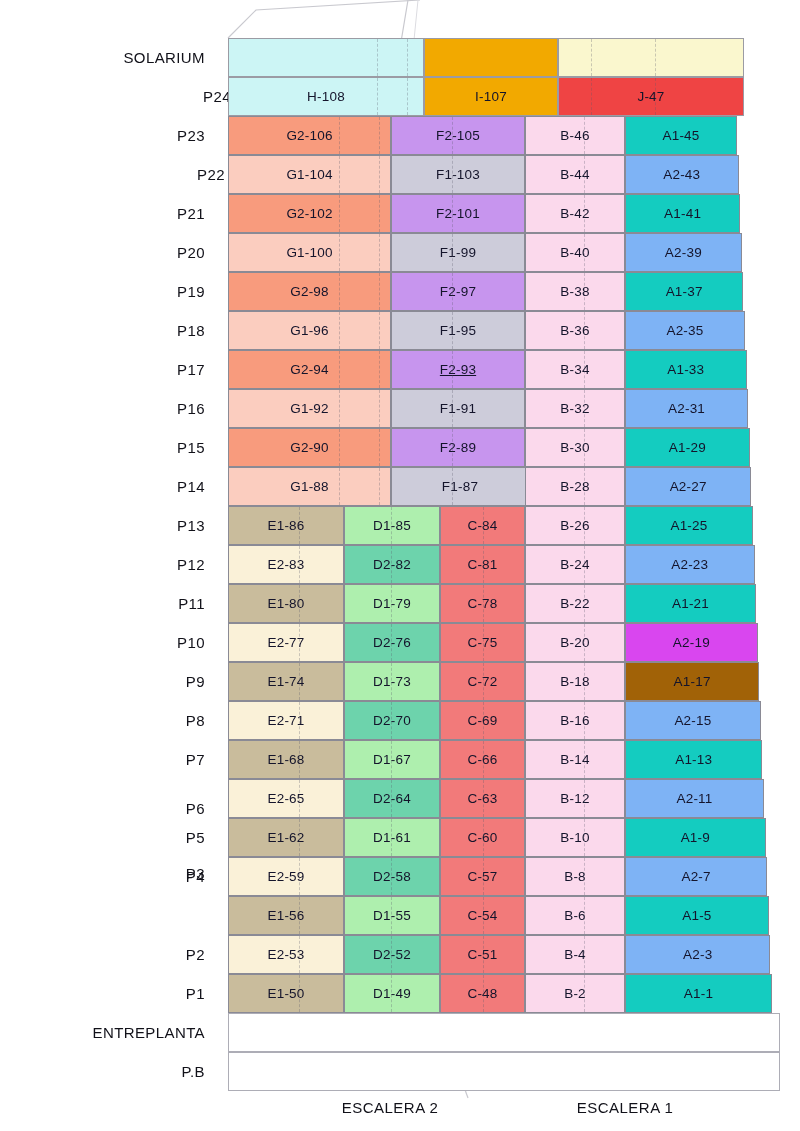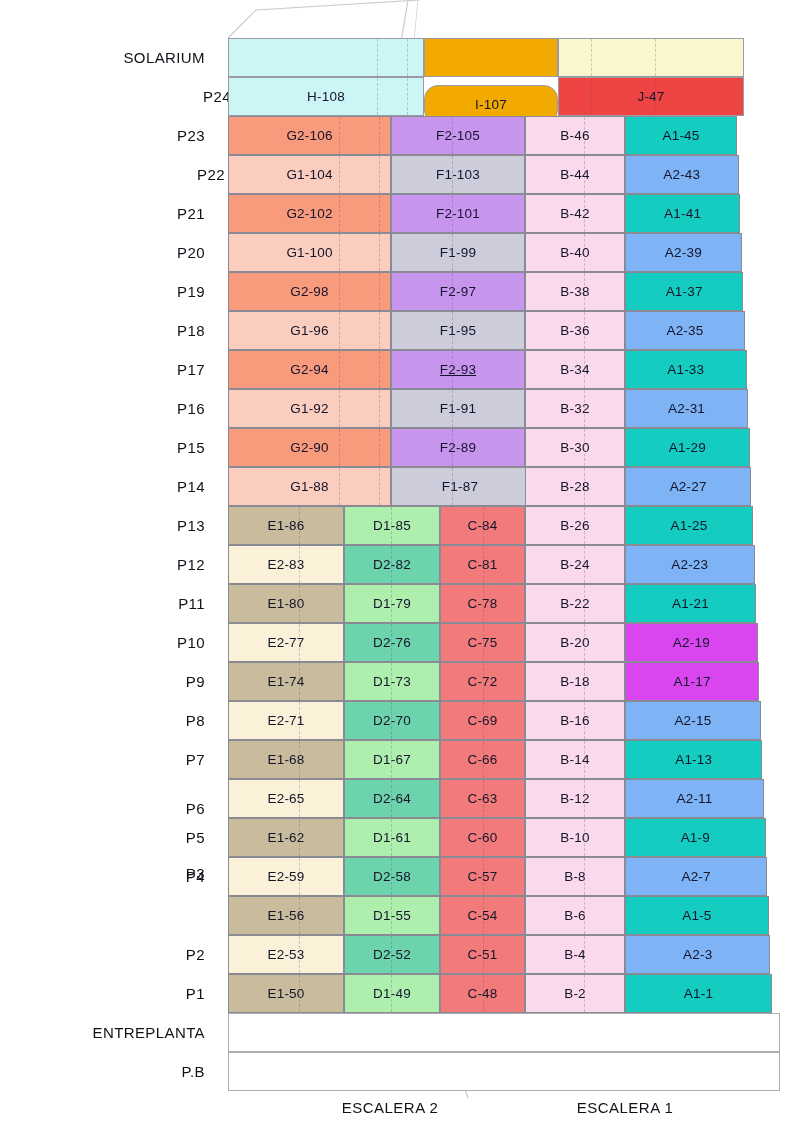--- a/index.html
+++ b/index.html
@@ -107,21 +107,21 @@
       <div class="cell plain" style="left: 228px; top: 38px; width: 196px; height: 39px; background: rgb(204, 245, 245);">
         <span class="subdiv" style="left: 148px;"></span>
         <span class="subdiv" style="left: 178px;"></span>
       </div>
       <div class="cell plain" style="left: 424px; top: 38px; width: 134px; height: 39px; background: rgb(242, 169, 0);"></div>
       <div class="cell plain" style="left: 558px; top: 38px; width: 186px; height: 39px; background: rgb(250, 247, 206);">
         <span class="subdiv" style="left: 32px;"></span>
         <span class="subdiv" style="left: 96px;"></span>
       </div>
       <div class="cell plain" style="left: 228px; top: 77px; width: 196px; height: 39px; background: rgb(204, 245, 245);">H-108<span class="subdiv" style="left: 148px;"></span><span class="subdiv" style="left: 178px;"></span></div>
-      <div class="cell plain" style="left: 424px; top: 85px; width: 134px; height: 39px; background: rgb(242, 169, 0); border-radius: 14px;">I-107</div>
+      <div class="cell plain" style="left: 424px; top: 77px; width: 134px; height: 39px; background: rgb(242, 169, 0);">I-107</div>
       <div class="cell plain" style="left: 558px; top: 77px; width: 186px; height: 39px; background: #ef4444;">J-47<span class="subdiv" style="left: 32px;"></span><span class="subdiv" style="left: 96px;"></span></div>
     </div>
   <div id="grid-area">
       <div class="cell" style="left: 228px; top: 116px; width: 163px; height: 39px; background: rgb(248, 155, 125);">G2-106<span class="subdiv" style="left: 110px;"></span><span class="subdiv" style="left: 150px;"></span></div>
       <div class="cell" style="left: 391px; top: 116px; width: 134px; height: 39px; background: rgb(199, 149, 238);">F2-105<span class="subdiv" style="left: 60px;"></span></div>
       <div class="cell" style="left: 525px; top: 116px; width: 100px; height: 39px; background: rgb(251, 217, 236);">B-46<span class="subdiv" style="left: 58px;"></span></div>
       <div class="cell" style="left: 625px; top: 116px; width: 112px; height: 39px; background: rgb(20, 204, 192);">A1-45</div>
       <div class="cell" style="left: 228px; top: 155px; width: 163px; height: 39px; background: rgb(251, 205, 191);">G1-104<span class="subdiv" style="left: 110px;"></span><span class="subdiv" style="left: 150px;"></span></div>
       <div class="cell" style="left: 391px; top: 155px; width: 134px; height: 39px; background: rgb(205, 204, 218);">F1-103<span class="subdiv" style="left: 60px;"></span></div>
       <div class="cell" style="left: 525px; top: 155px; width: 100px; height: 39px; background: rgb(251, 217, 236);">B-44<span class="subdiv" style="left: 58px;"></span></div>
@@ -175,21 +175,21 @@
       <div class="cell" style="left: 625px; top: 584px; width: 131.091px; height: 39px; background: rgb(20, 204, 192);">A1-21</div>
       <div class="cell" style="left: 228px; top: 623px; width: 116px; height: 39px; background: rgb(250, 241, 216);">E2-77<span class="subdiv" style="left: 70px;"></span></div>
       <div class="cell" style="left: 344px; top: 623px; width: 96px; height: 39px; background: rgb(109, 211, 172);">D2-76<span class="subdiv" style="left: 46px;"></span></div>
       <div class="cell" style="left: 440px; top: 623px; width: 85px; height: 39px; background: rgb(242, 122, 122);">C-75<span class="subdiv" style="left: 42px;"></span></div>
       <div class="cell" style="left: 525px; top: 623px; width: 100px; height: 39px; background: rgb(251, 217, 236);">B-20<span class="subdiv" style="left: 58px;"></span></div>
       <div class="cell" style="left: 625px; top: 623px; width: 132.682px; height: 39px; background: #d946ef;">A2-19</div>
       <div class="cell" style="left: 228px; top: 662px; width: 116px; height: 39px; background: rgb(201, 188, 156);">E1-74<span class="subdiv" style="left: 70px;"></span></div>
       <div class="cell" style="left: 344px; top: 662px; width: 96px; height: 39px; background: rgb(174, 239, 174);">D1-73<span class="subdiv" style="left: 46px;"></span></div>
       <div class="cell" style="left: 440px; top: 662px; width: 85px; height: 39px; background: rgb(242, 122, 122);">C-72<span class="subdiv" style="left: 42px;"></span></div>
       <div class="cell" style="left: 525px; top: 662px; width: 100px; height: 39px; background: rgb(251, 217, 236);">B-18<span class="subdiv" style="left: 58px;"></span></div>
-      <div class="cell" style="left: 625px; top: 662px; width: 134.273px; height: 39px; background: #d946ef;">A1-17</div>
+      <div class="cell" style="left: 625px; top: 662px; width: 134.273px; height: 39px; background: #a16207;">A1-17</div>
       <div class="cell" style="left: 228px; top: 701px; width: 116px; height: 39px; background: rgb(250, 241, 216);">E2-71<span class="subdiv" style="left: 70px;"></span></div>
       <div class="cell" style="left: 344px; top: 701px; width: 96px; height: 39px; background: rgb(109, 211, 172);">D2-70<span class="subdiv" style="left: 46px;"></span></div>
       <div class="cell" style="left: 440px; top: 701px; width: 85px; height: 39px; background: rgb(242, 122, 122);">C-69<span class="subdiv" style="left: 42px;"></span></div>
       <div class="cell" style="left: 525px; top: 701px; width: 100px; height: 39px; background: rgb(251, 217, 236);">B-16<span class="subdiv" style="left: 58px;"></span></div>
       <div class="cell" style="left: 625px; top: 701px; width: 135.864px; height: 39px; background: rgb(126, 179, 245);">A2-15</div>
       <div class="cell" style="left: 228px; top: 740px; width: 116px; height: 39px; background: rgb(201, 188, 156);">E1-68<span class="subdiv" style="left: 70px;"></span></div>
       <div class="cell" style="left: 344px; top: 740px; width: 96px; height: 39px; background: rgb(174, 239, 174);">D1-67<span class="subdiv" style="left: 46px;"></span></div>
       <div class="cell" style="left: 440px; top: 740px; width: 85px; height: 39px; background: rgb(242, 122, 122);">C-66<span class="subdiv" style="left: 42px;"></span></div>
       <div class="cell" style="left: 525px; top: 740px; width: 100px; height: 39px; background: rgb(251, 217, 236);">B-14<span class="subdiv" style="left: 58px;"></span></div>
       <div class="cell" style="left: 625px; top: 740px; width: 137.455px; height: 39px; background: rgb(20, 204, 192);">A1-13</div>

